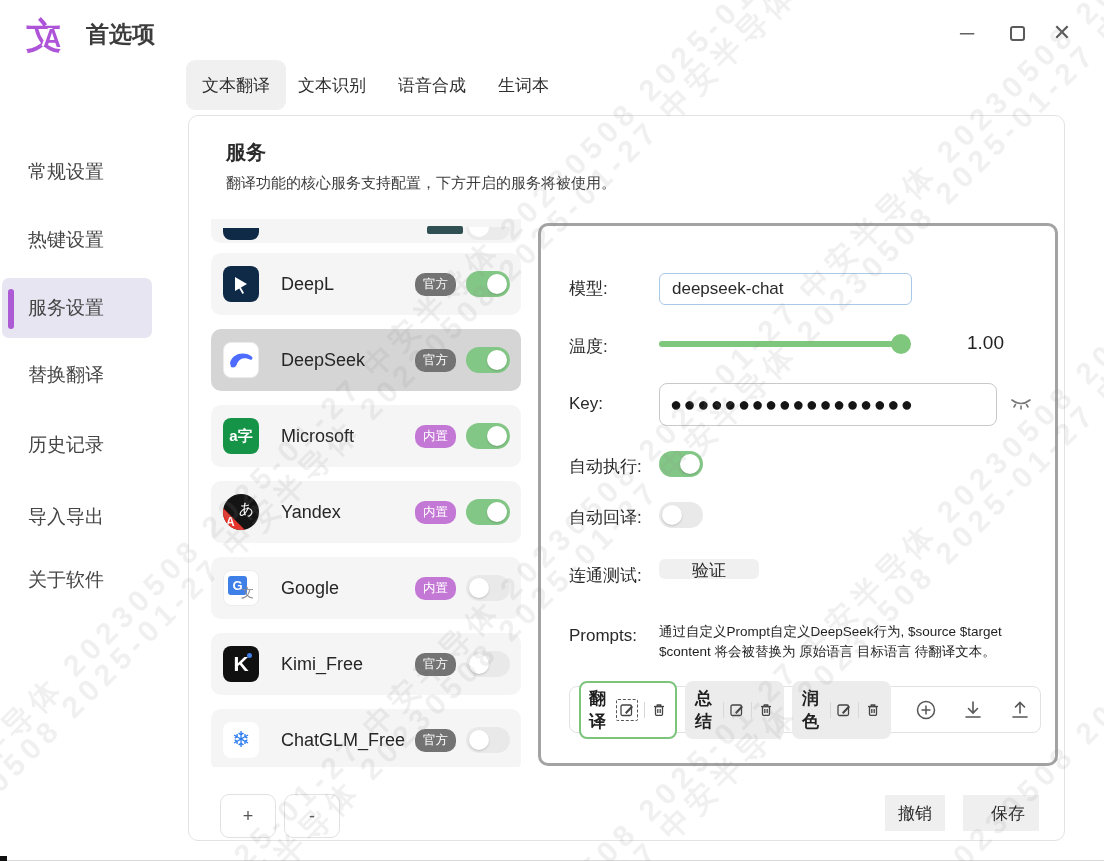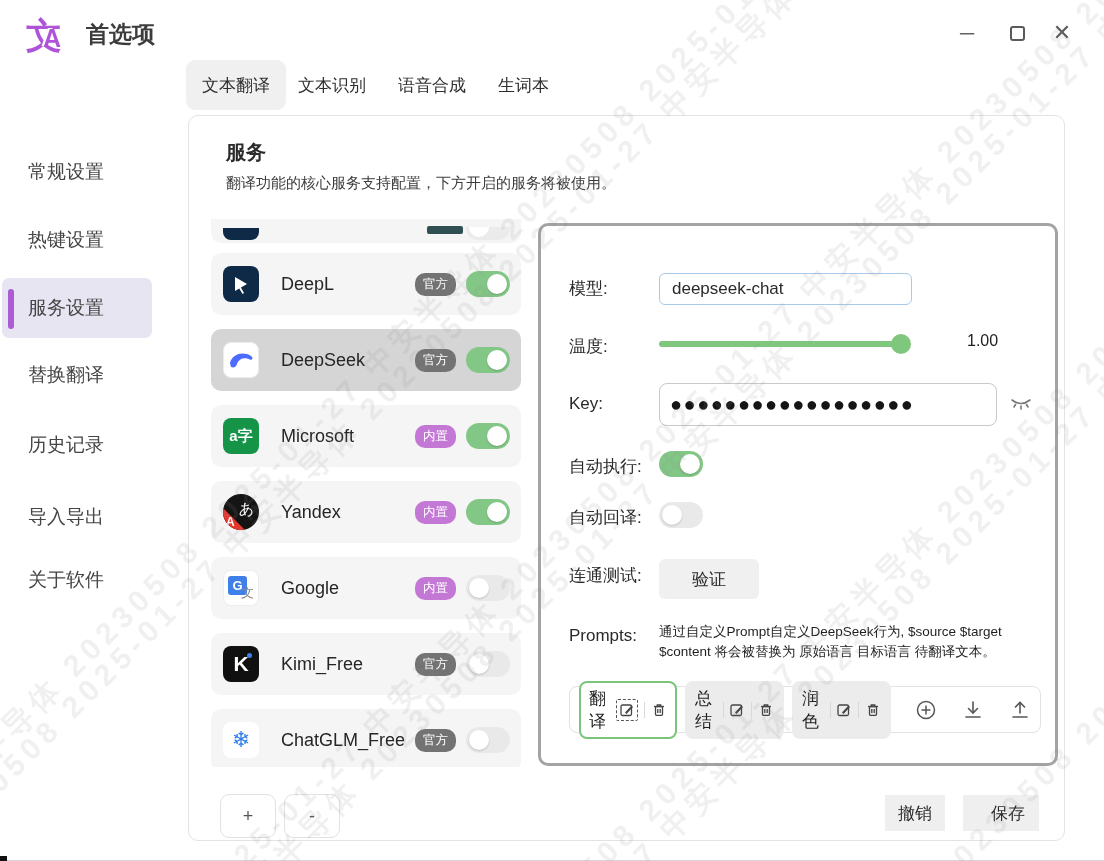--- a/index.html
+++ b/index.html
@@ -87,35 +87,35 @@
 
   
   .detail { position:absolute; left:349px; top:107px; width:520px; height:543px;
             border:3px solid #a3a3a3; border-radius:10px; background:#fff; }
   .d-label { position:absolute; left:28px; font-size:17px; color:#2a2a2a; white-space:nowrap; }
   .model-input { position:absolute; left:118px; top:47px; width:253px; height:32px;
       border:1px solid #A9C9E9; border-radius:6px; font-size:17px; color:#2a2a2a;
       padding:8px 12px; font-family:inherit; background:#fff; }
   .slider { position:absolute; left:118px; top:115px; width:250px; height:6px; background:#7FC77C; border-radius:3px; }
   .slider .handle { position:absolute; right:-2px; top:-7px; width:20px; height:20px; background:#7FC77C; border-radius:50%; }
-  .temp-val { position:absolute; left:426px; top:106px; font-size:16px; color:#222; }
+  .temp-val { position:absolute; left:426px; top:106px; font-size:19px; color:#222; }
   .key-input { position:absolute; left:118px; top:157px; width:338px; height:43px;
       border:1px solid #C9C9C9; border-radius:8px; display:flex; align-items:center;
       padding:0 10px; overflow:hidden; }
   .key-dots { font-size:20px; letter-spacing:1.5px; color:#151515; white-space:nowrap; }
   .eye { position:absolute; left:468px; top:167px; width:24px; height:20px; }
   .t-exec { position:absolute; left:118px; top:225px; margin-left:0; }
   .t-back { position:absolute; left:118px; top:276px; margin-left:0; }
-  .verify-btn { position:absolute; left:118px; top:333px; width:100px; height:40px; background:#F0F0F0;
+  .verify-btn { position:absolute; left:118px; top:333px; width:100px; height:20px; background:#F0F0F0;
       border:none; border-radius:6px; font-size:17px; color:#2a2a2a; font-family:inherit; }
   .prompts-desc { position:absolute; left:118px; top:396px; width:370px; font-size:13.5px;
       line-height:1.45; color:#1f1f1f; }
   .chips-bar { position:absolute; left:28px; top:460px; width:472px; height:47px;
       border:1px solid #E2E2E2; border-radius:8px; display:flex; align-items:center; padding:0 9px; }
-  .chip { display:flex; align-items:center; gap:6px; border-radius:8px; padding:4px 8px; margin-right:8px; }
+  .chip { display:flex; align-items:center; gap:6px; border-radius:8px; padding:4px 8px; margin-right:8px;font-weight:bold; }
   .chip-sel { border:2px solid #7CC47C; background:#fff; }
   .chip-gray { background:#ECECEC; border:2px solid #ECECEC; }
   .chip-label { font-size:17px; color:#1f1f1f; }
   .chip-sep { width:1px; height:16px; background:#D8D8D8; }
   .focus-box { border:1px dashed #555; border-radius:2px; padding:2px; display:flex; }
   .mini-icon { width:16px; height:16px; display:flex; }
   .bar-icon { width:22px; height:22px; display:flex; }
   .bar-plus { margin-left:16px; } .bar-dl { margin-left:25px; } .bar-ul { margin-left:25px; }
 
   

